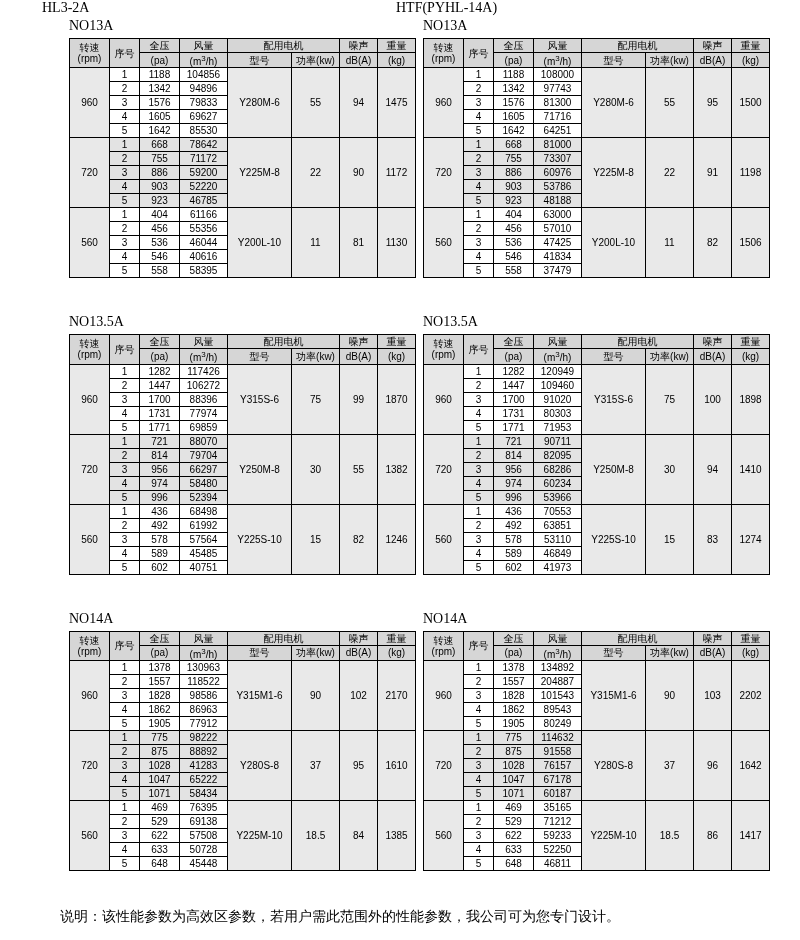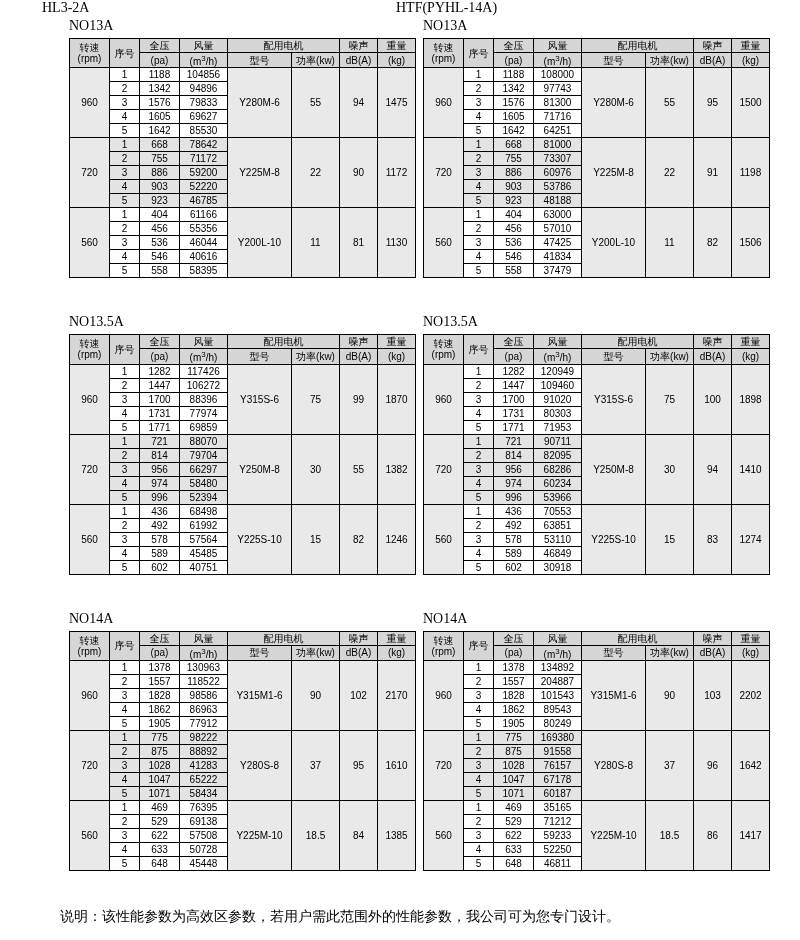--- a/index.html
+++ b/index.html
@@ -706,21 +706,21 @@
                 <td>53110</td>
               </tr>
               <tr>
                 <td>4</td>
                 <td>589</td>
                 <td>46849</td>
               </tr>
               <tr>
                 <td>5</td>
                 <td>602</td>
-                <td>30918</td>
+                <td>41973</td>
               </tr>
             </tbody>
           </table>
         </div>
         <div class="block" style="margin-top: 36px;">
           <div class="model-title">NO14A</div>
           <table class="spec">
             <colgroup>
               <col class="c-speed">
               <col class="c-idx">
@@ -778,21 +778,21 @@
               </tr>
               <tr>
                 <td>5</td>
                 <td>1905</td>
                 <td>80249</td>
               </tr>
               <tr class="shade">
                 <td rowspan="5" class="grpcell">720</td>
                 <td>1</td>
                 <td>775</td>
-                <td>169380</td>
+                <td>114632</td>
                 <td rowspan="5" class="grpcell">Y280S-8</td>
                 <td rowspan="5" class="grpcell">37</td>
                 <td rowspan="5" class="grpcell">96</td>
                 <td rowspan="5" class="grpcell">1642</td>
               </tr>
               <tr class="shade">
                 <td>2</td>
                 <td>875</td>
                 <td>91558</td>
               </tr>

